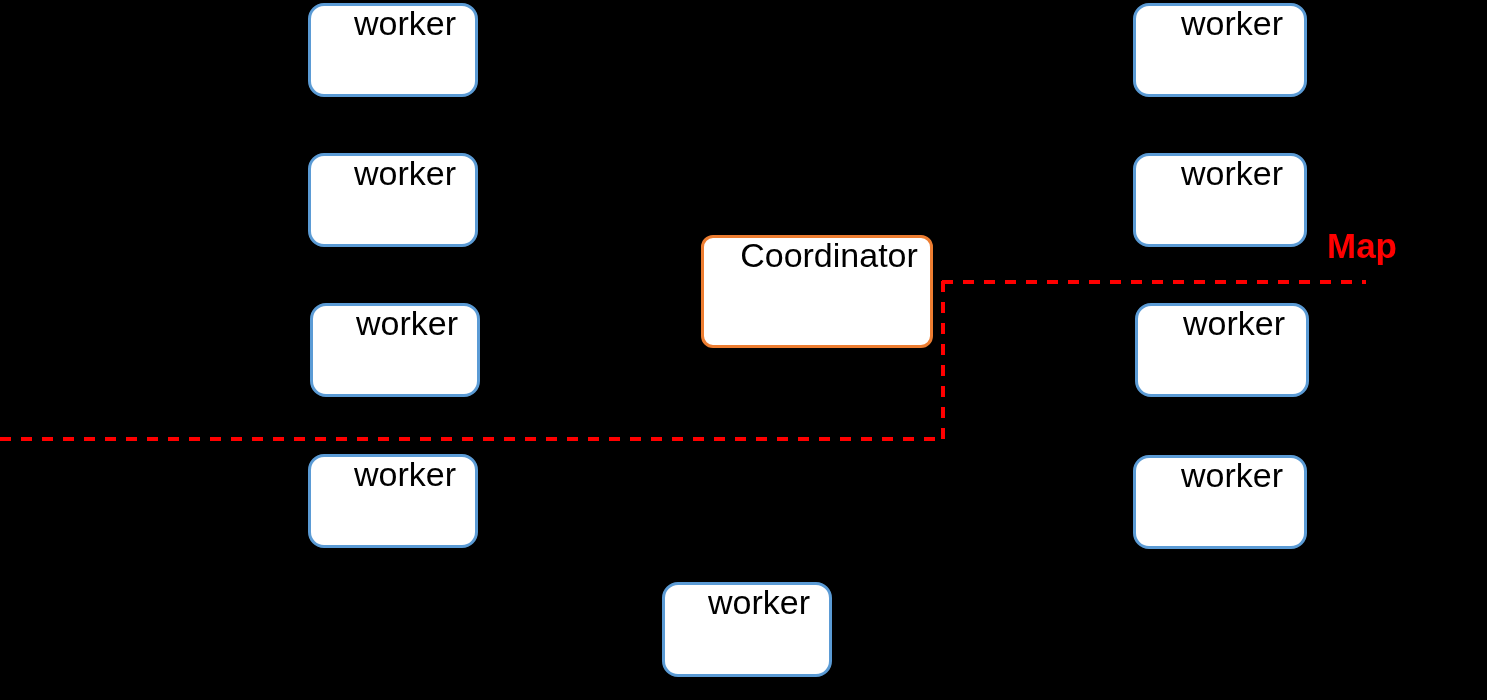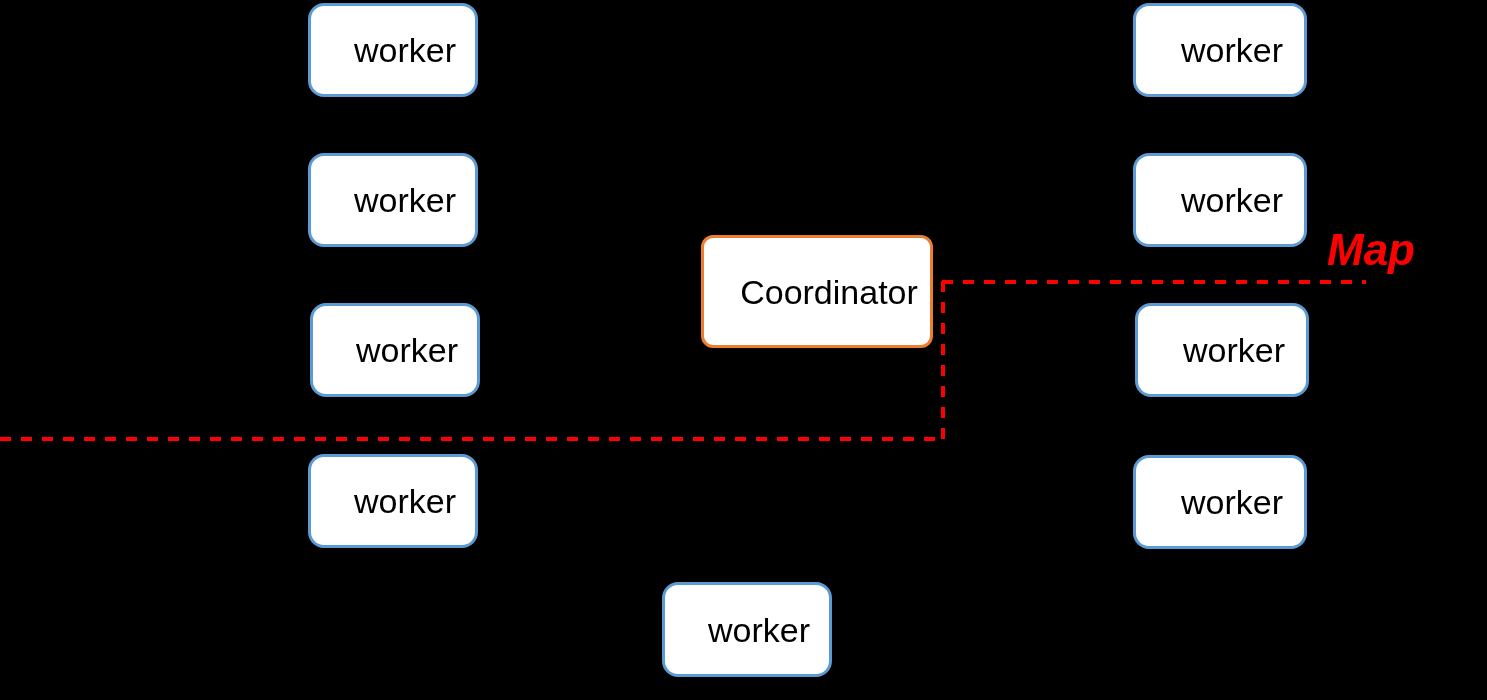--- a/index.html
+++ b/index.html
@@ -21,21 +21,20 @@
     width: 1487px;
     height: 700px;
     background: var(--background);
     overflow: hidden;
   }
   .node {
     position: absolute;
     background: var(--node-fill);
     color: var(--node-text);
     display: flex;
-    align-items: center;
     justify-content: center;
     font-size: 34px;
     line-height: 1;
     padding-left: 24px;
   }
   .worker {
     border: 3px solid var(--worker-border);
     border-radius: 16px;
     width: 170px;
     height: 94px;
@@ -76,23 +75,22 @@
       var(--phase-divider) 0 11px, transparent 11px 21px);
   }
   .seg-left  { left: 0;     top: 437px; width: 944px; }
   .seg-vert  { left: 941px; top: 281px; height: 160px; }
   .seg-right { left: 942px; top: 280px; width: 424px; }
 
   .phase-label {
     position: absolute;
     color: var(--phase-label);
     font-weight: bold;
-    font-size: 44px;
+    font-size: 35px;
     line-height: 1;
-    font-style: italic;
   }
   .map-label    { left: 1327px; top: 228px; }
   .reduce-label { left: 1332px; top: 562px; }
 </style>
 </head>
 <body>
 
 <div class="canvas">
 
   <div class="node worker lw0">

